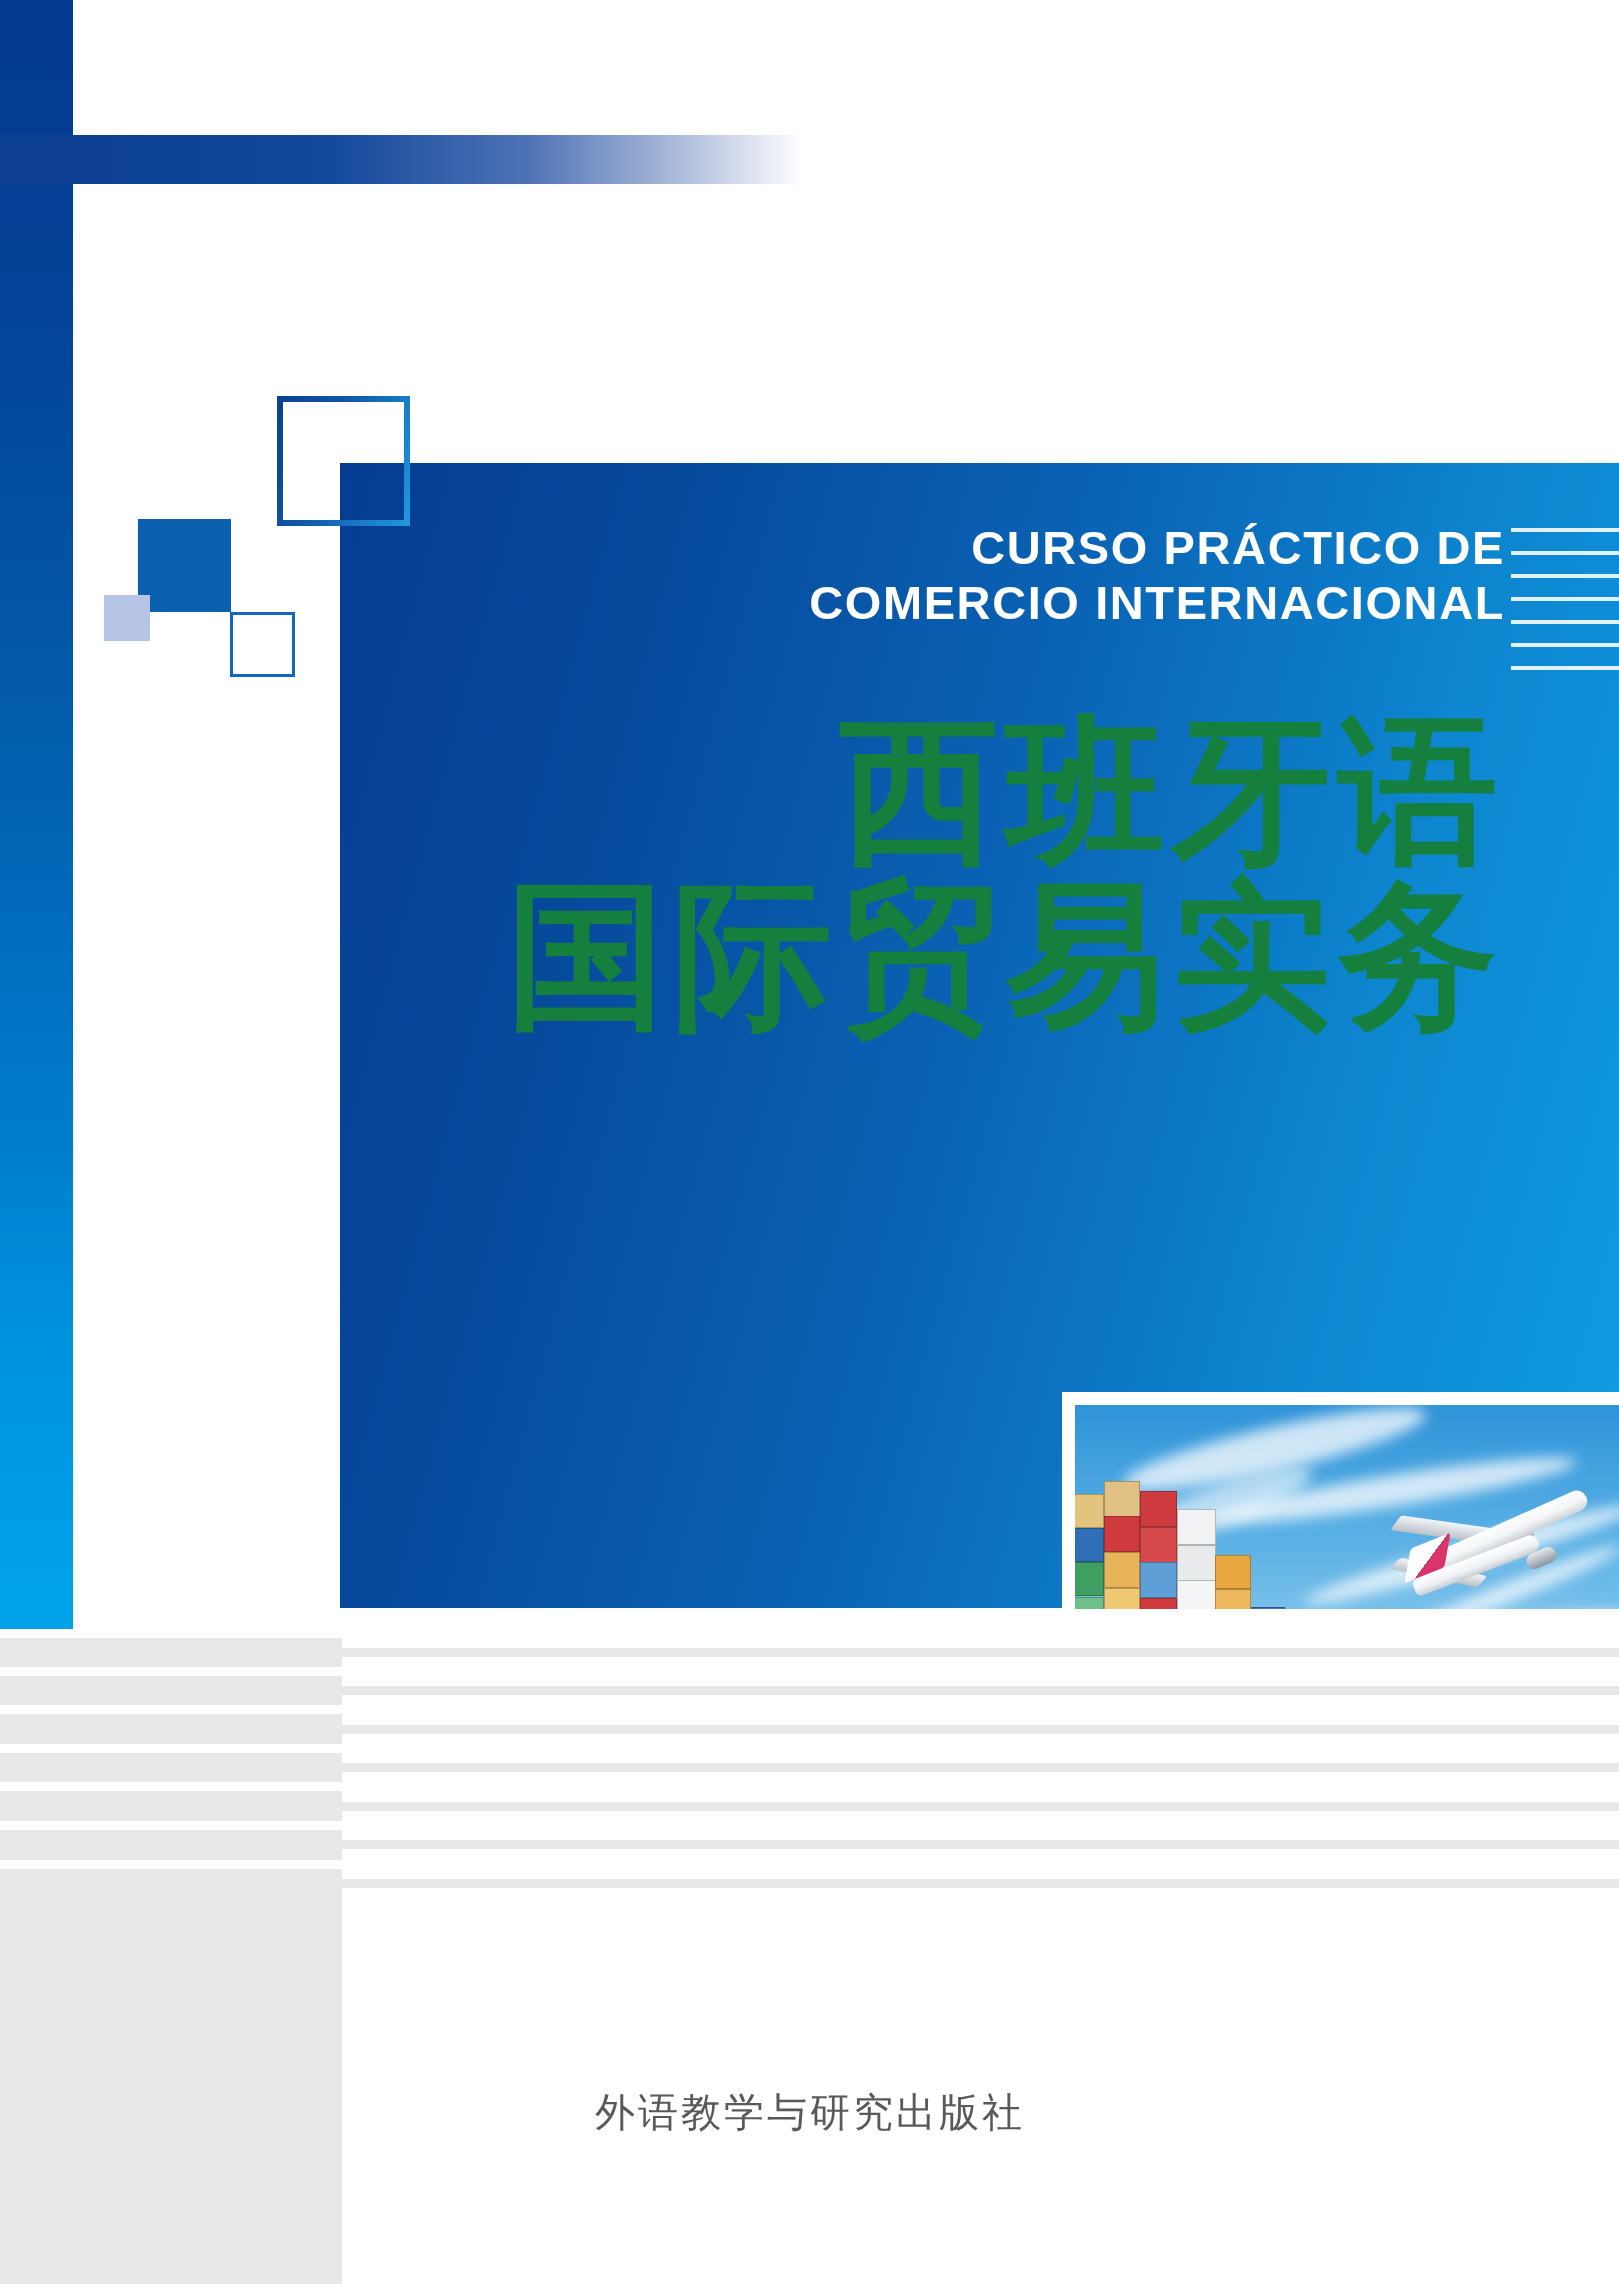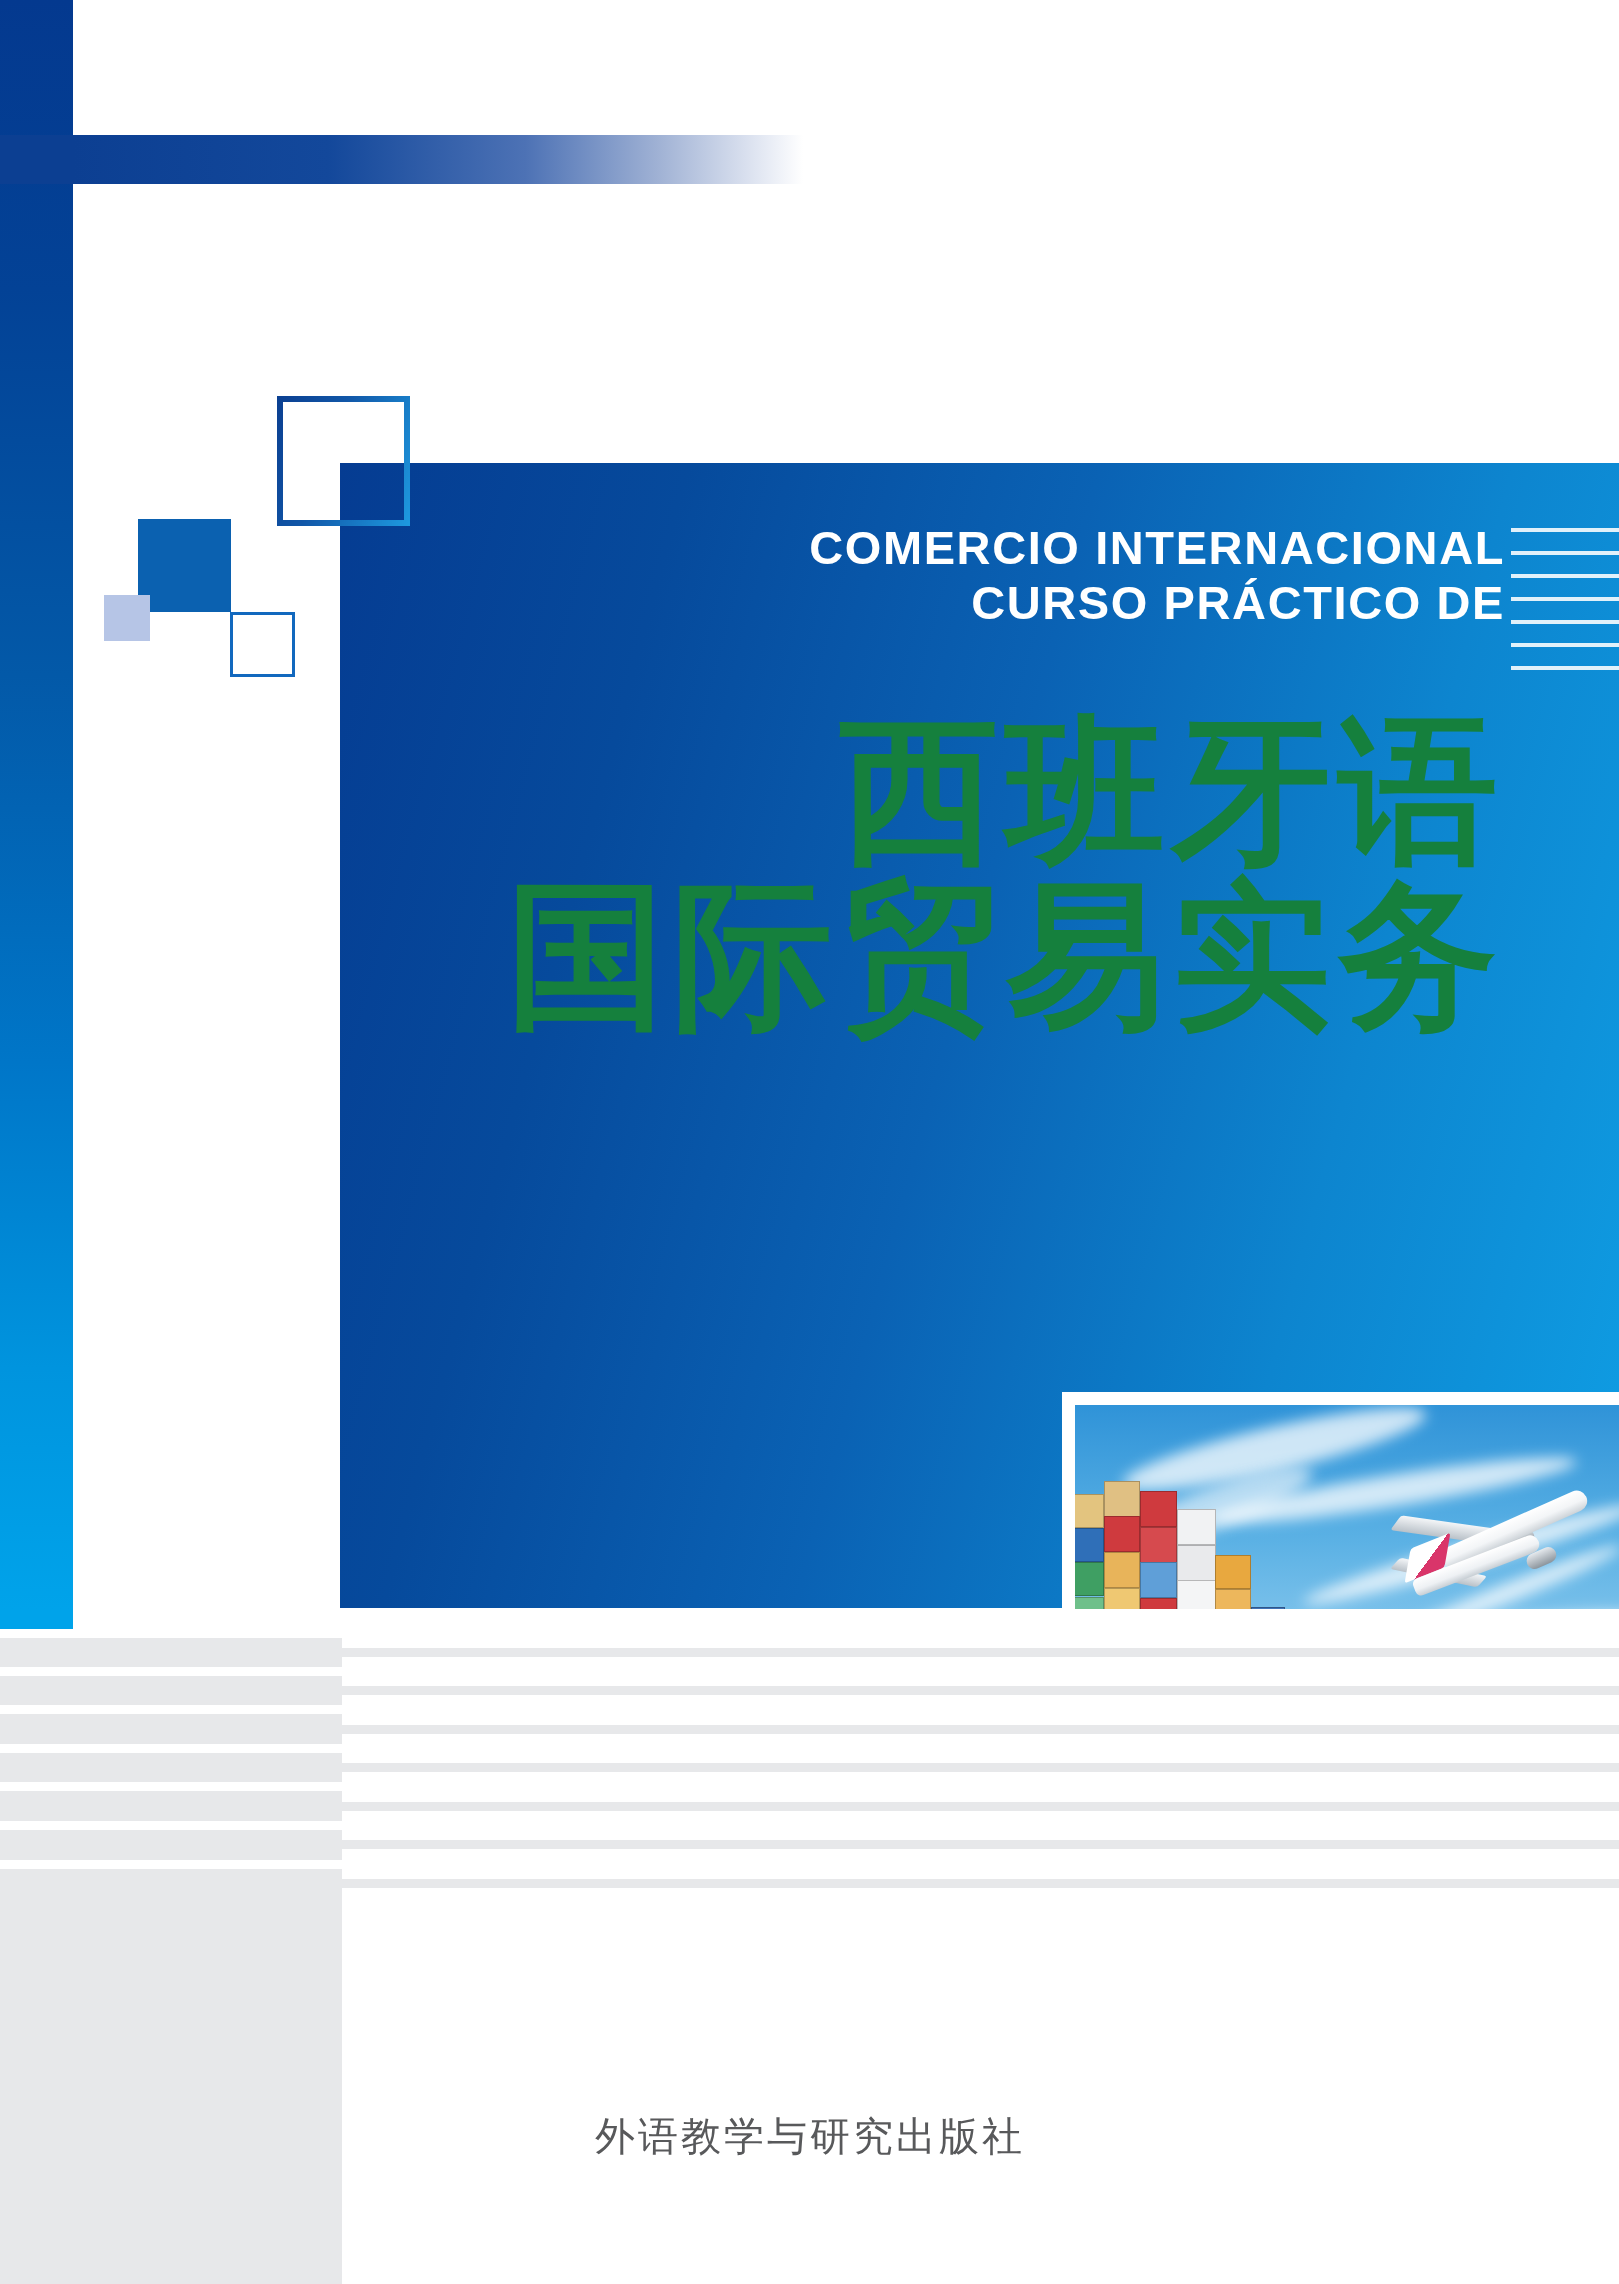--- a/index.html
+++ b/index.html
@@ -287,21 +287,20 @@
   .publisher{
     position:absolute;
     left:0; top:2085px;
     width:1620px;
     text-align:center;
     font-family:"DejaVu Sans","Liberation Sans",sans-serif;
     font-size:40px;
     letter-spacing:3px;
     color:#58595b;
     white-space:nowrap;
-    margin-top:24px;
   }
 </style>
 </head>
 <body>
 
 <div id="cover">
 
   <div class="spine"></div>
 
   <div class="series-band-stub"></div>
@@ -322,22 +321,22 @@
     <i style="top:0px"></i>
     <i style="top:23px"></i>
     <i style="top:46px"></i>
     <i style="top:69px"></i>
     <i style="top:92px"></i>
     <i style="top:115px"></i>
     <i style="top:138px"></i>
   </div>
 
   <div class="sp-title">
+    <span>CURSO PRÁCTICO DE</span>
     <span>COMERCIO INTERNACIONAL</span>
-    <span>CURSO PRÁCTICO DE</span>
   </div>
 
   <div class="cn-title">
     <span>西班牙语</span>
     <span>国际贸易实务</span>
   </div>
 
 
   <div class="photo-frame">
     <div class="photo">

